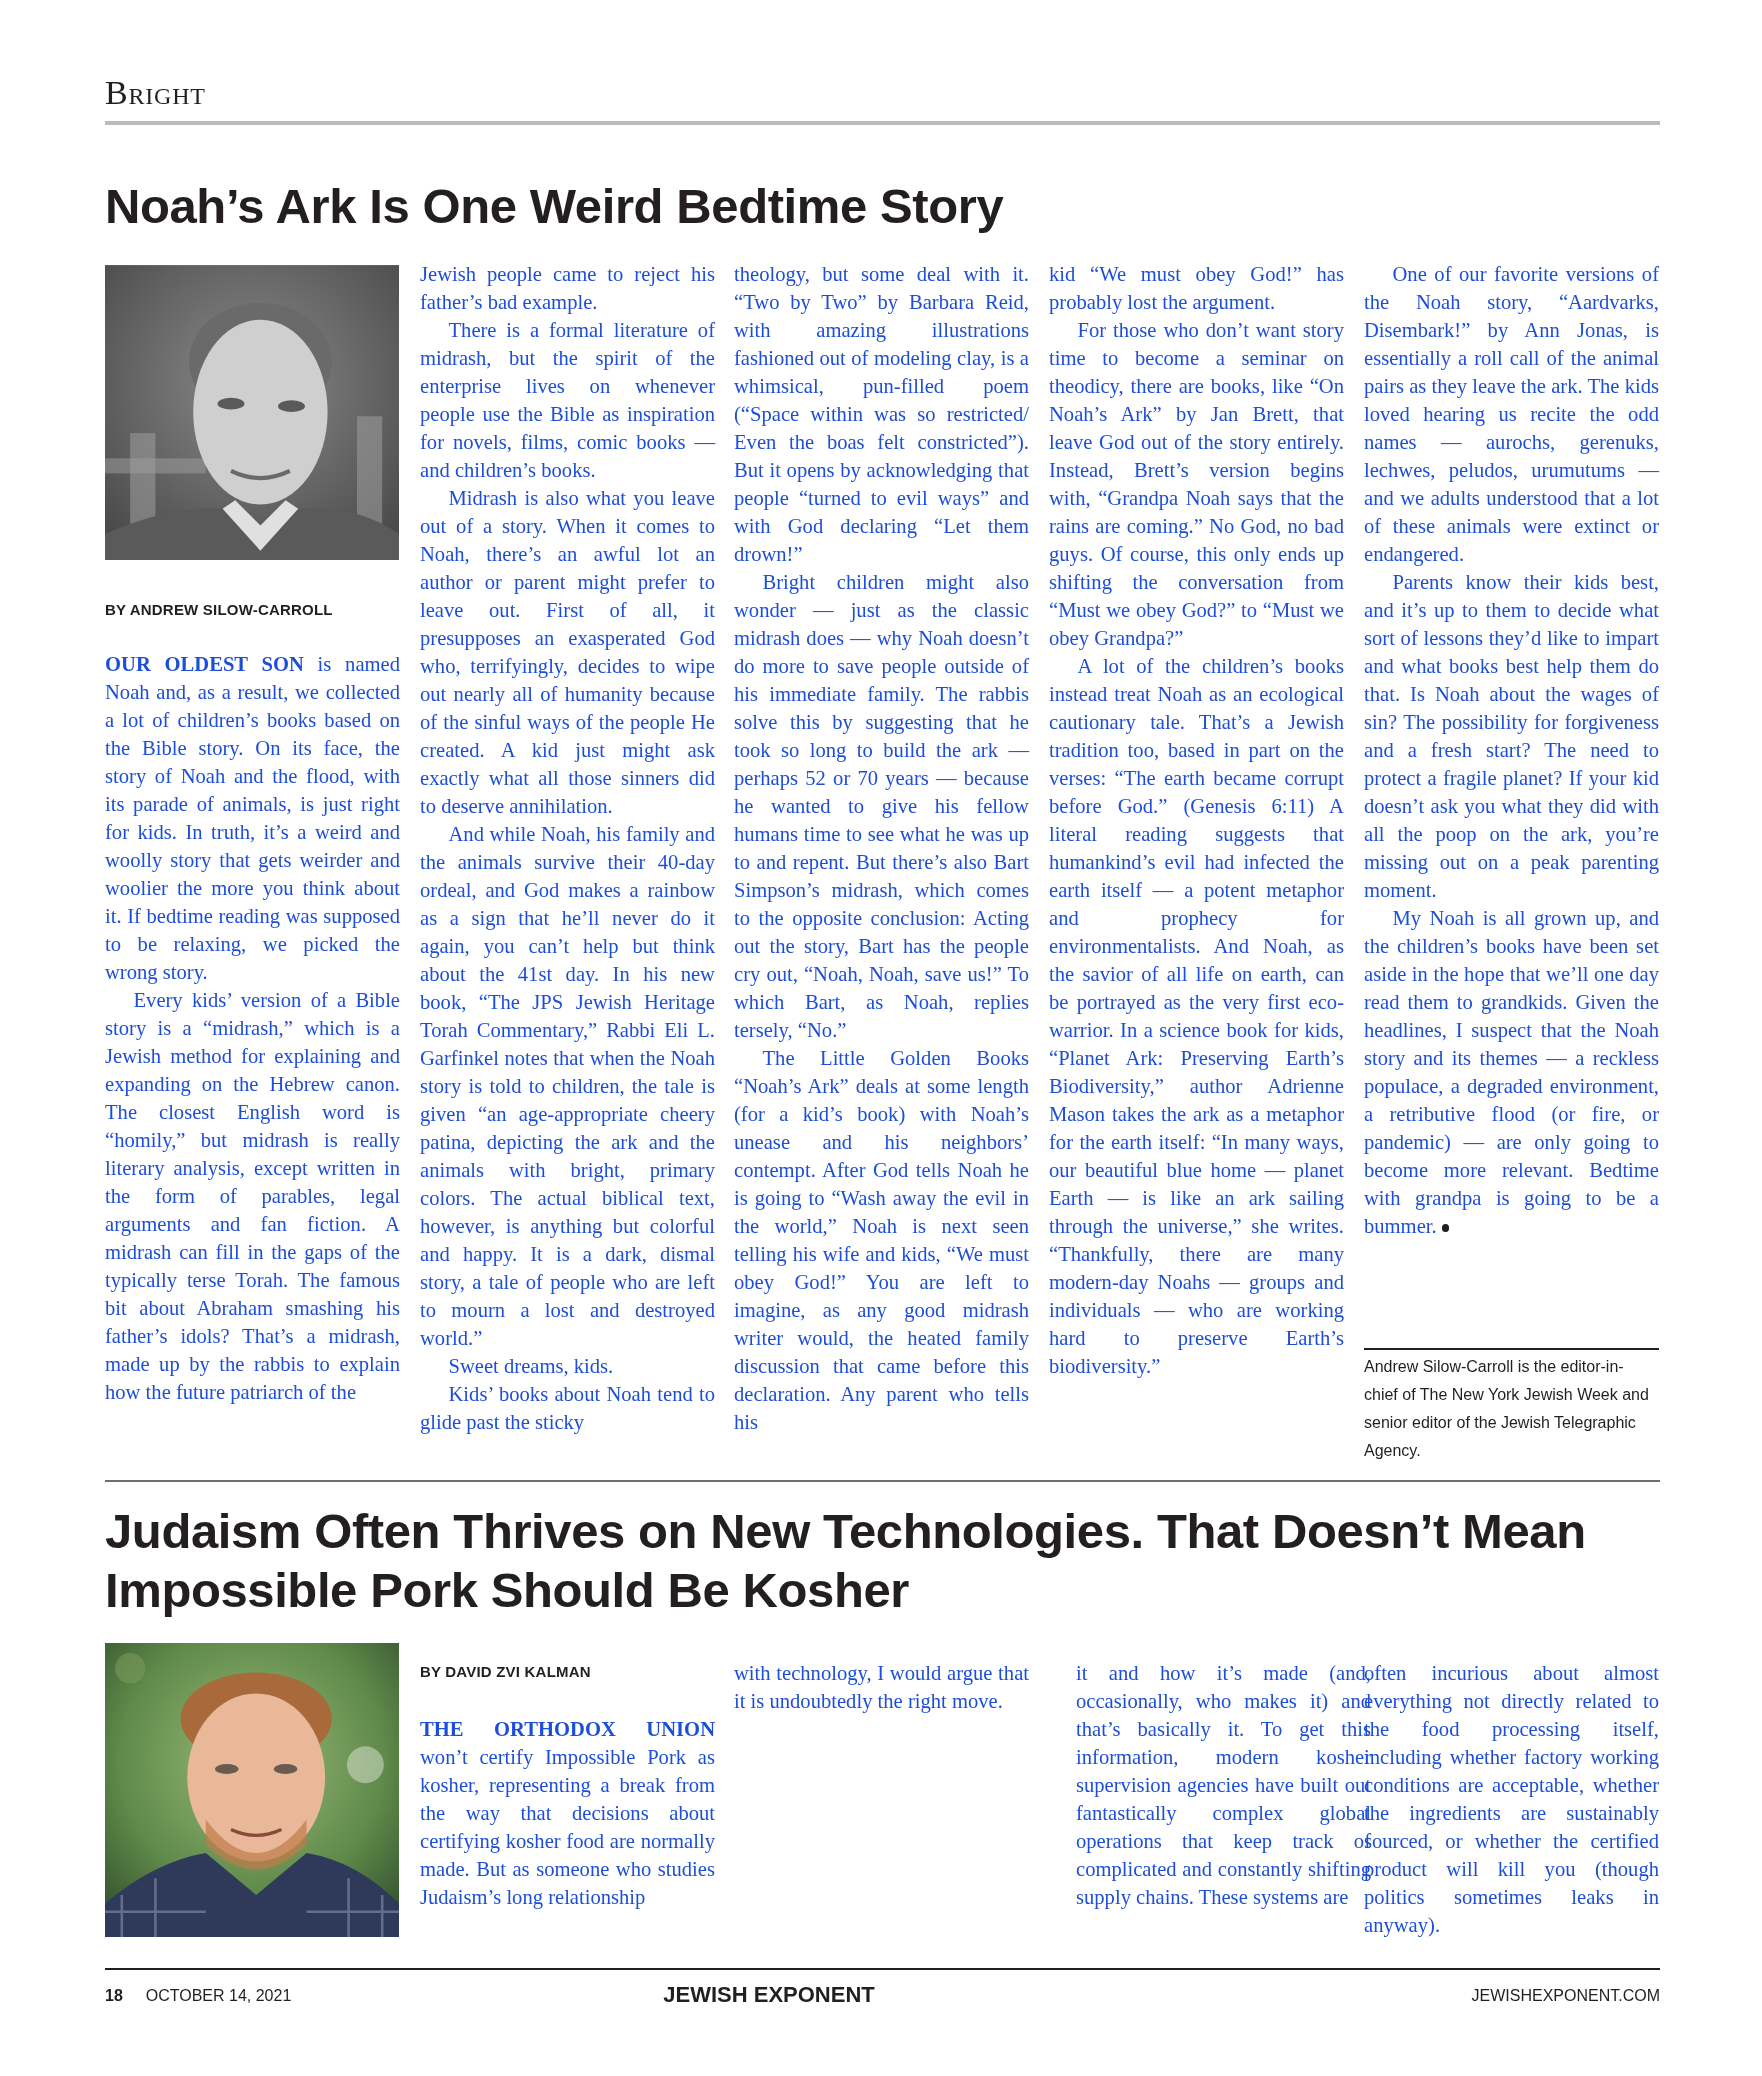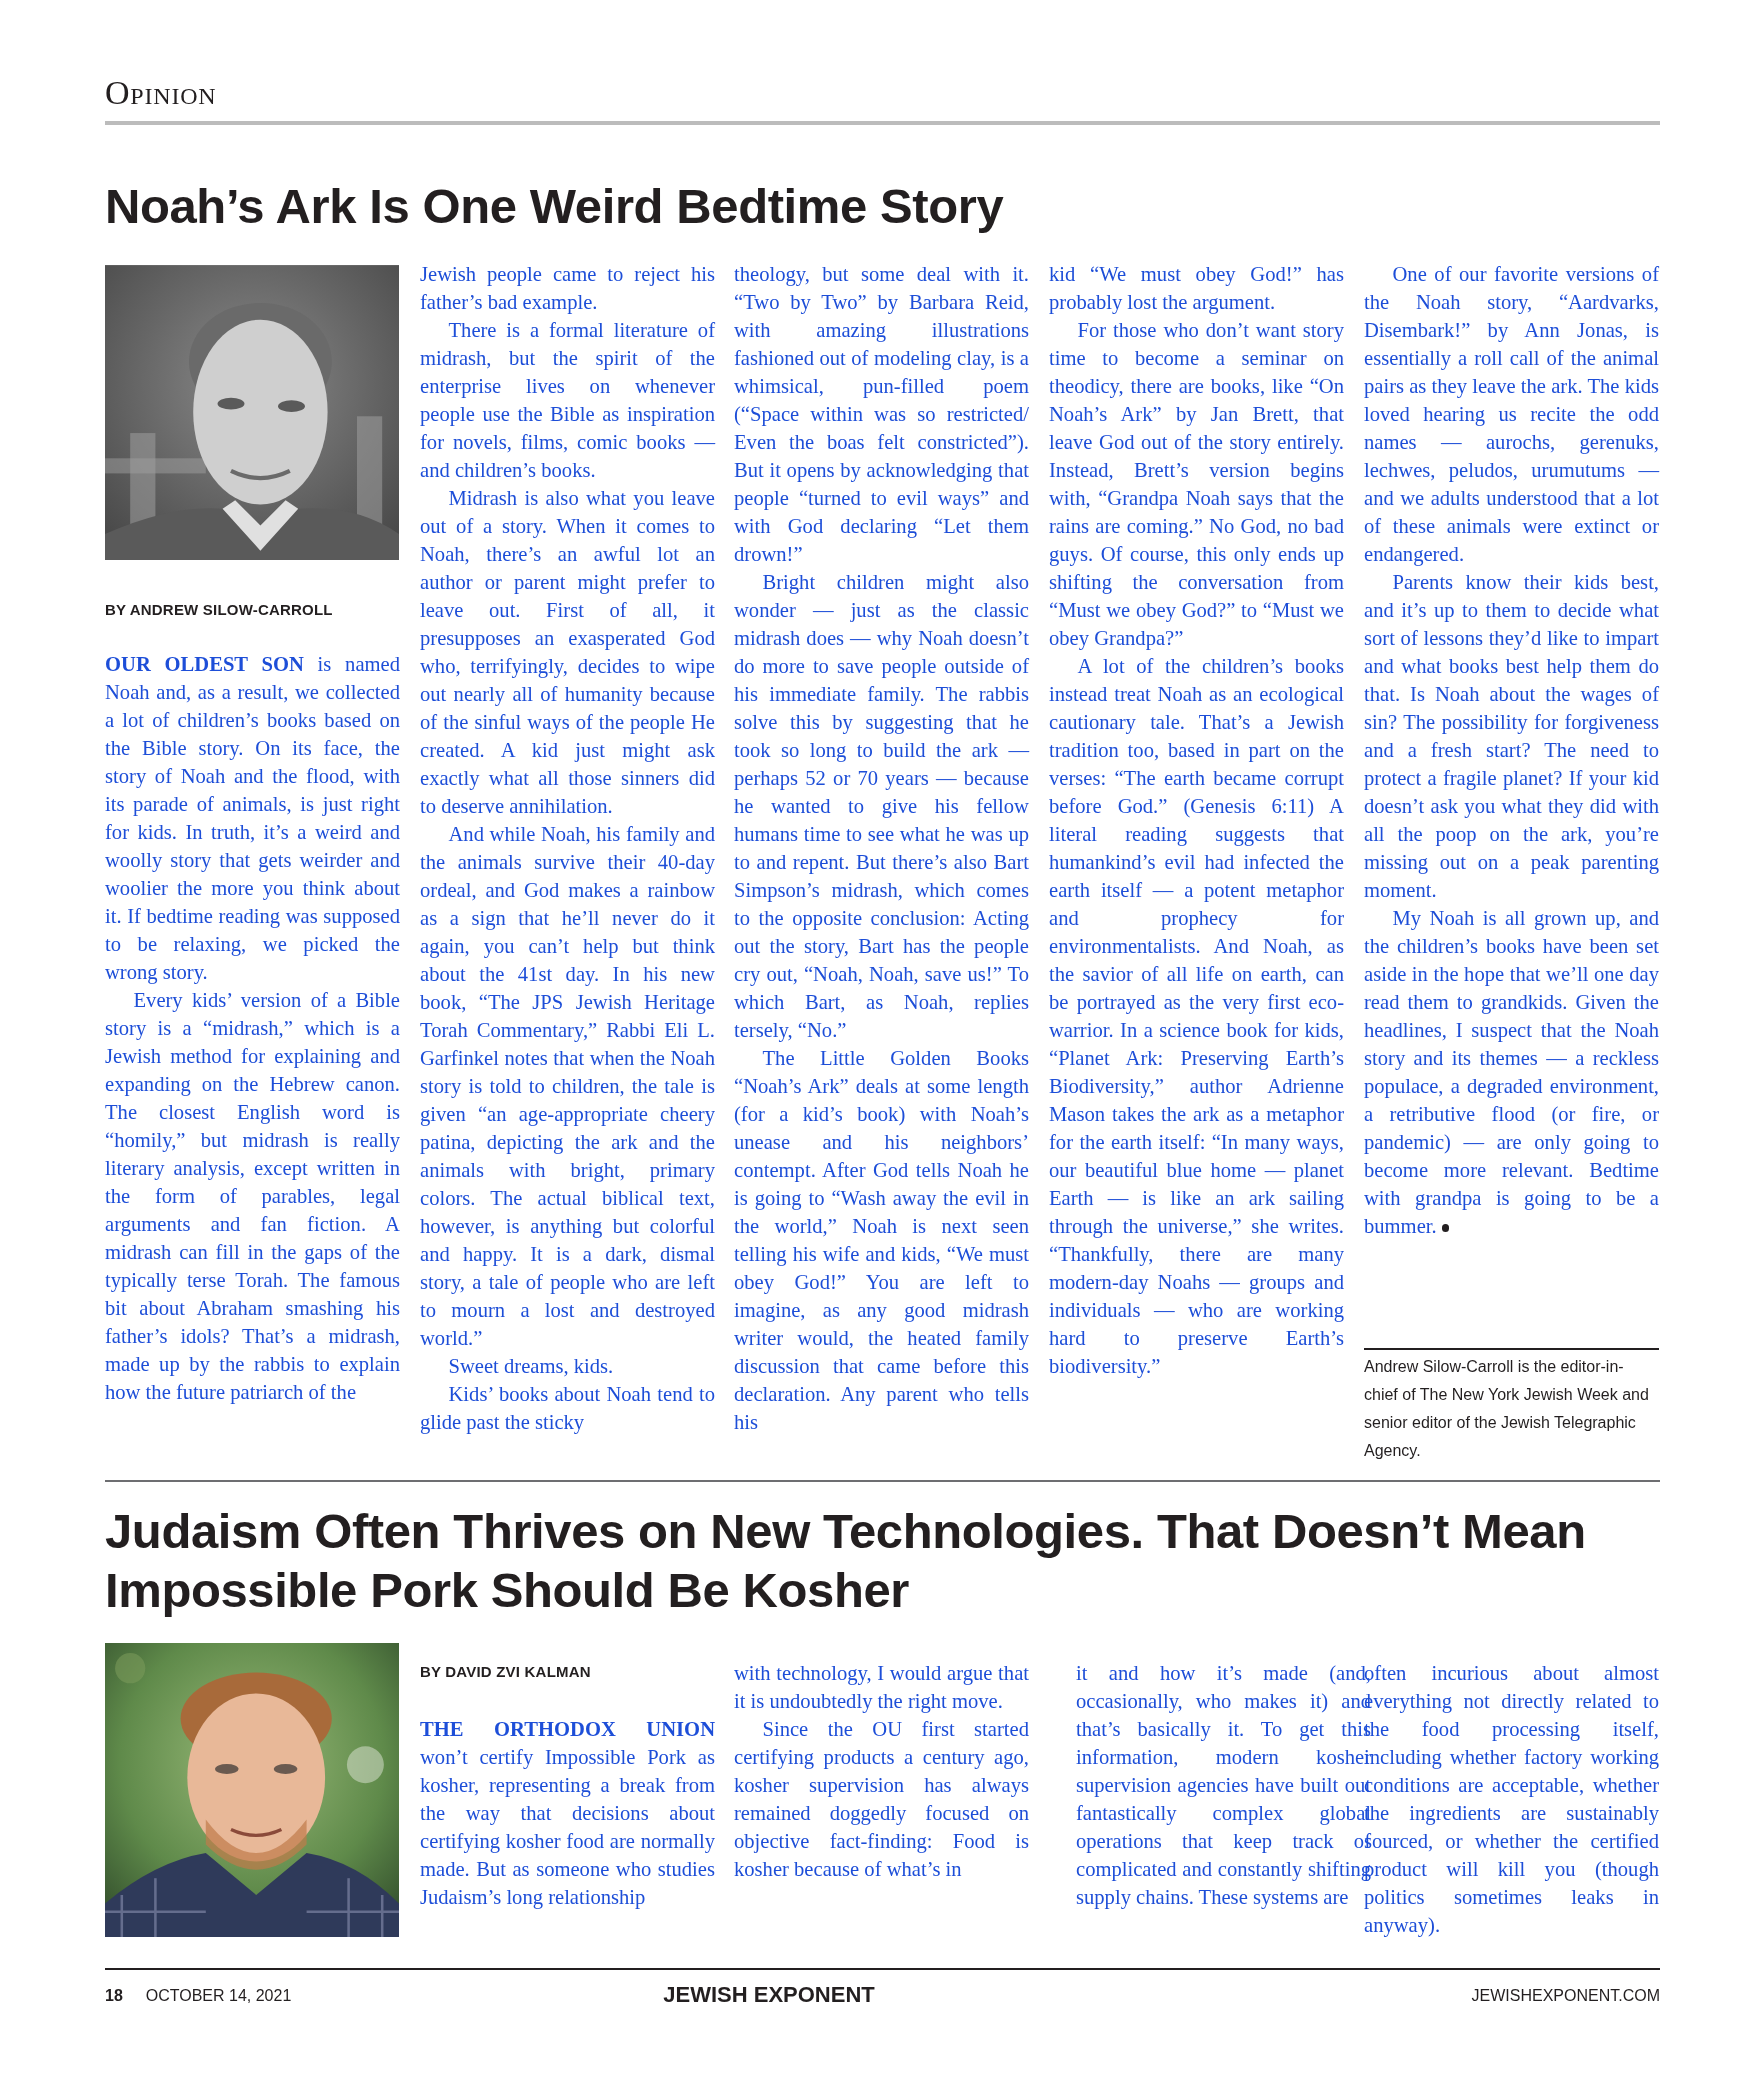--- a/index.html
+++ b/index.html
@@ -18,21 +18,21 @@
   .lead { font-weight: bold; }
   .bio-rule { height: 1.7px; background: #231f20; }
   .bio { font-family: "Liberation Sans", sans-serif; font-size: 16px; line-height: 28px; color: #231f20; }
   .article-rule { left: 105px; width: 1555px; height: 1.7px; background: #6d6e71; }
   .footer { font-family: "Liberation Sans", sans-serif; color: #231f20; }
   .end-dot { display: inline-block; width: 7.6px; height: 7.6px; border-radius: 50%; background: #231f20; margin-left: 5px; vertical-align: middle; }
 </style>
 </head>
 <body>
 
-<div class="abs section-label">Opinion</div>
+<div class="abs section-label">Bright</div>
 <div class="abs section-rule"></div>
 
 <div class="abs headline h1">Noah’s Ark Is One Weird Bedtime Story</div>
 
 <div class="abs photo" style="left:105px; top:265px; width:294px; height:295px;">
   <svg width="294" height="295" viewBox="0 0 350 351">
     <defs>
       <radialGradient id="bg1" cx="50%" cy="40%" r="70%">
         <stop offset="0" stop-color="#8a8a8a"></stop>
         <stop offset="1" stop-color="#4a4a4a"></stop>
@@ -124,21 +124,20 @@
 </div>
 
 <div class="abs byline" style="left:420px; top:1663px;">BY DAVID ZVI KALMAN</div>
 
 <div class="abs col" style="left:420px; top:1715px;">
   <p class="noind"><span class="lead">THE ORTHODOX UNION</span><span> won’t certify Impossible Pork as kosher, representing a break from the way that decisions about certifying kosher food are normally made. But as someone who studies Judaism’s long relationship</span></p>
 </div>
 
 <div class="abs col" style="left:734px; top:1659px;">
   <p class="noind">with technology, I would argue that it is undoubtedly the right move.</p>
-  <p>Since the OU first started certifying products a century ago, kosher supervision has always remained doggedly focused on objective fact-finding: Food is kosher because of what’s in</p>
 </div>
 
 <div class="abs col" style="left:1049px; top:1659px;margin-left:27px;">
   <p class="noind">it and how it’s made (and, occasionally, who makes it) and that’s basically it. To get this information, modern kosher supervision agencies have built out fantastically complex global operations that keep track of complicated and constantly shifting supply chains. These systems are</p>
 </div>
 
 <div class="abs col" style="left:1364px; top:1659px;">
   <p class="noind">often incurious about almost everything not directly related to the food processing itself, including whether factory working conditions are acceptable, whether the ingredients are sustainably sourced, or whether the certified product will kill you (though politics sometimes leaks in anyway).</p>
 </div>
 

